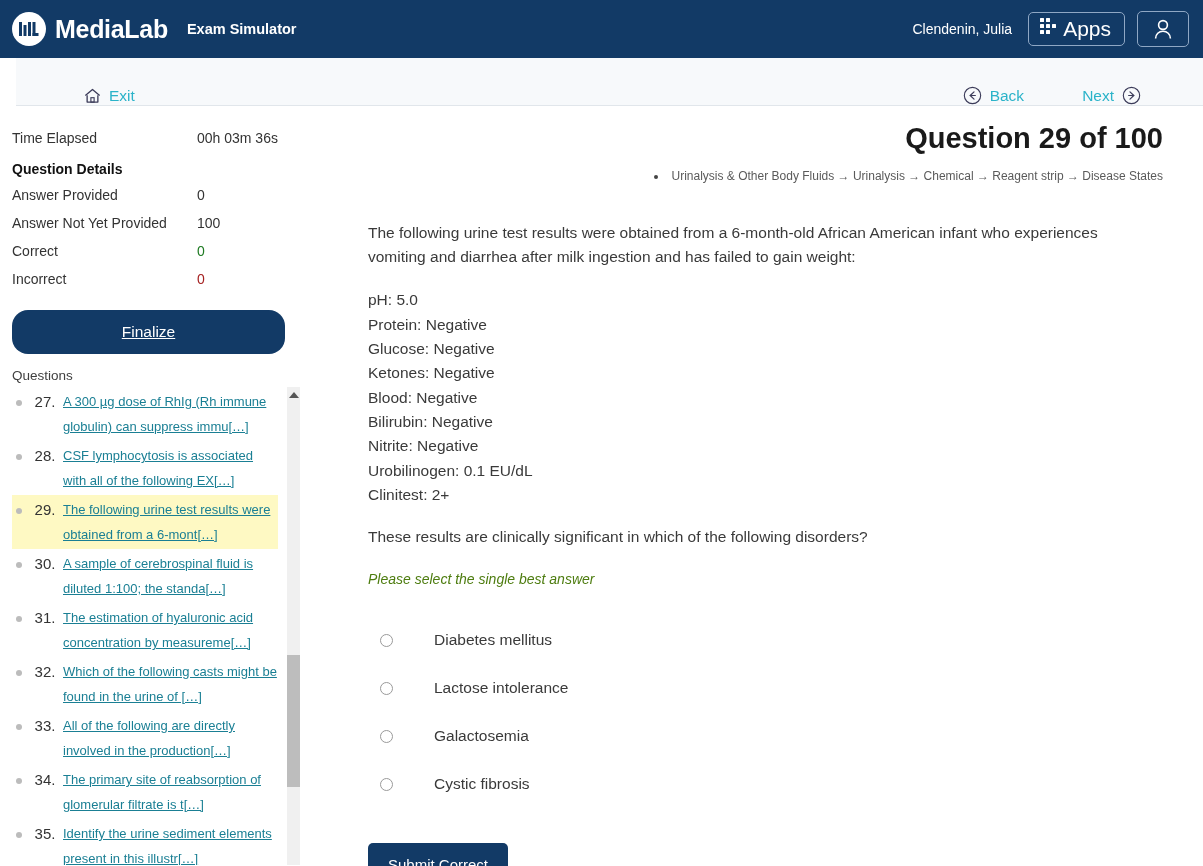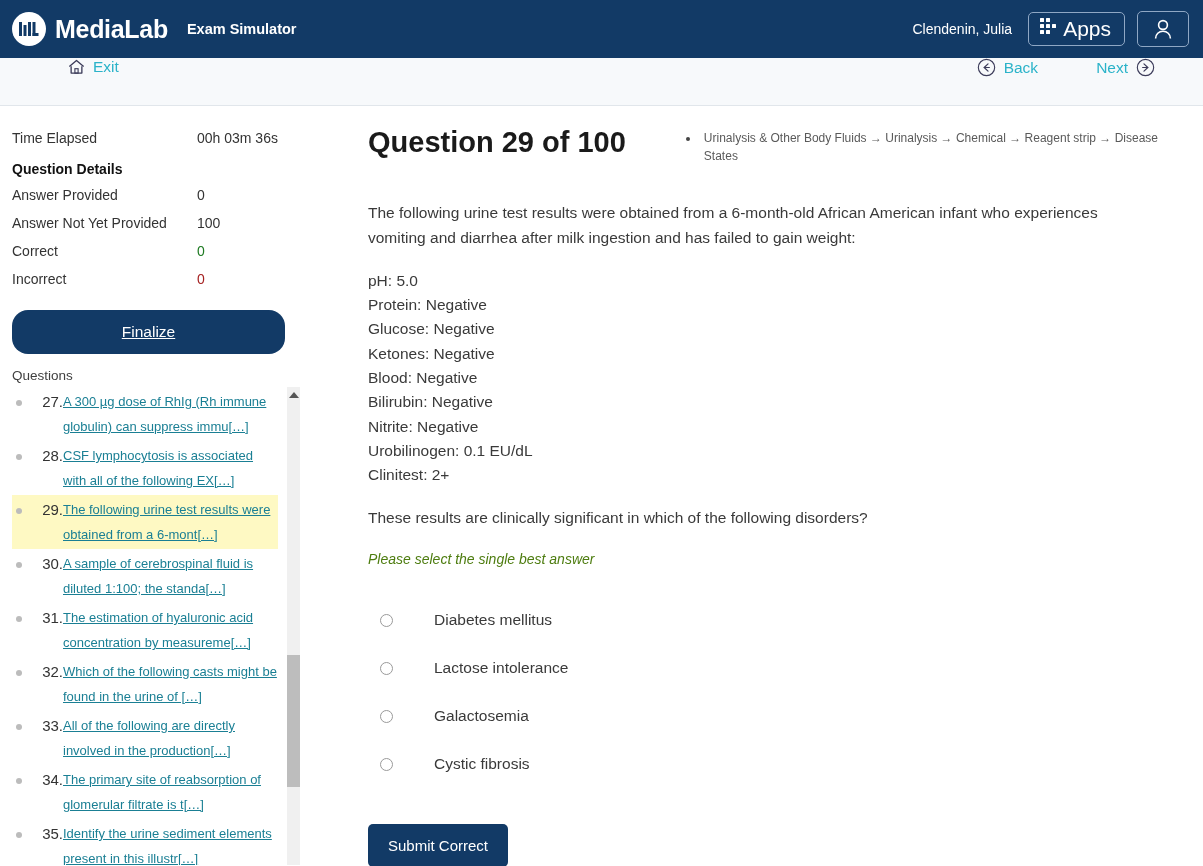--- a/index.html
+++ b/index.html
@@ -61,22 +61,23 @@
     width: 52px; height: 36px;
     display: flex; align-items: center; justify-content: center;
     background: transparent; cursor: pointer;
   }
 
   
   .navbar {
     height: 48px;
     background: #f7f9fb;
     border-bottom: 1px solid #e1e6eb;
-    display: flex; align-items: flex-start;
-    padding: 0 26px 0 0;
+    display: flex; align-items: flex-end;
+    padding: 0 40px 0 0;
+    margin-left: 16px;
   }
   .nav-link {
     display: inline-flex; align-items: center; gap: 8px;
     font-size: 15.5px; color: #2bb3c9; cursor: pointer;
     text-decoration: none;
   }
   .nav-exit { margin-left: 68px; }
   .nav-spacer { flex: 1 1 auto; }
   .nav-back { margin-right: 58px; }
   .nav-next { margin-right: 22px; }
@@ -137,21 +138,21 @@
     cursor: pointer;
   }
   .q-item.active { background: #fef9c3; }
   .q-bullet {
     width: 6px; height: 6px; border-radius: 50%;
     background: #bcbcbc; flex: none;
     margin: 11px 5px 0 4px;
   }
   .q-num {
     font-size: 15px; color: #333333; flex: none;
-    width: 36px; text-align: right;
+    width: 36px; text-align: center;
     line-height: 25px;
   }
   .q-text {
     font-size: 13px; color: #1a7f94;
     text-decoration: underline;
     line-height: 25px;
     flex: 1 1 auto;
   }
 
   
@@ -172,22 +173,23 @@
     background: #bdbdbd;
   }
 
   
   .main {
     flex: 1 1 auto;
     padding: 0 40px 0 68px;
     position: relative;
   }
   .q-header {
-    display: flex; align-items: center;
+    display: flex; align-items: flex-end;
     padding-top: 14px;
+    flex-direction: column;
   }
   .q-title {
     font-size: 29px; font-weight: bold; color: #1a1a1a;
     margin: 0; line-height: 1.3;
     white-space: nowrap;
   }
   .breadcrumb-wrap {
     margin-left: 60px; padding-top: 9px;
     display: flex; align-items: flex-start;
   }

